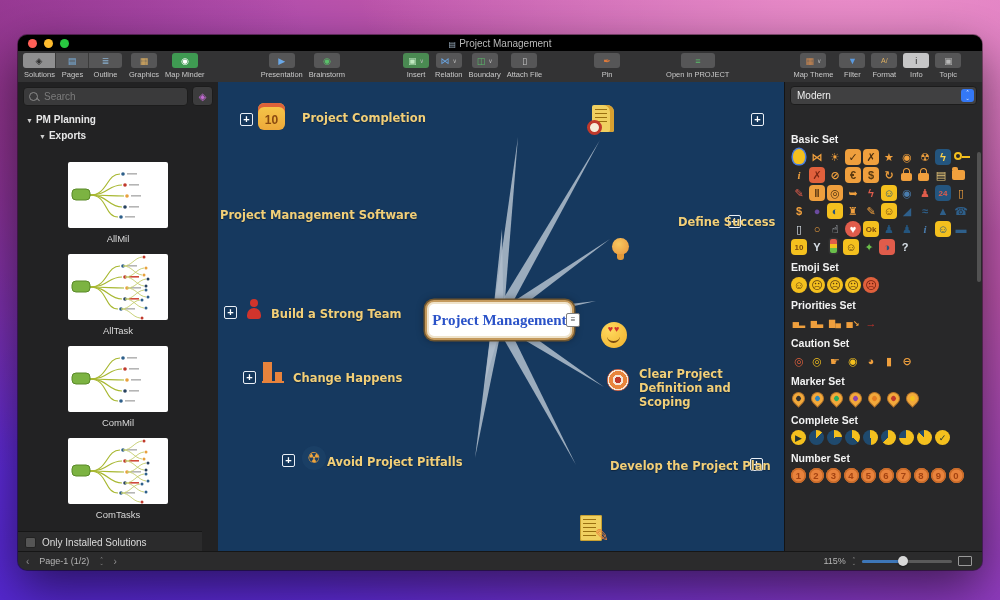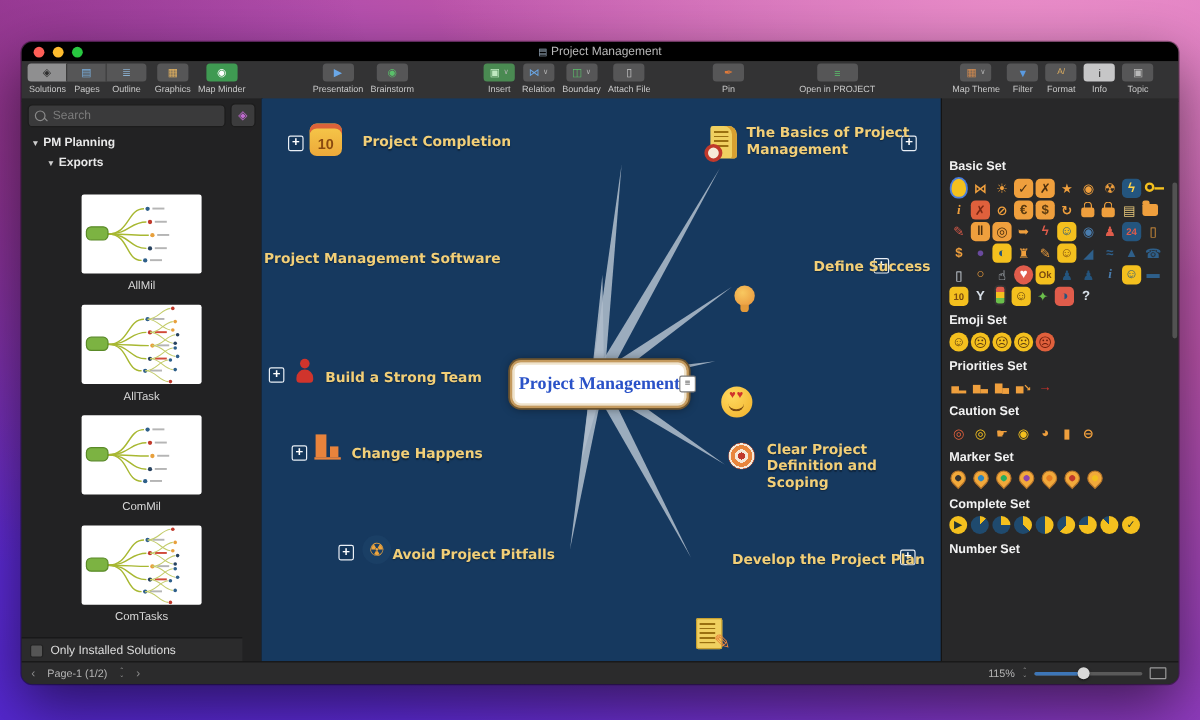--- a/index.html
+++ b/index.html
@@ -466,22 +466,20 @@
           <polygon points="274.6100697422987,234.90517041640442 285.3899302577013,237.09482958359558 267,300" fill="#aebccb" opacity="0.88"></polygon>
           <polygon points="276.9995077605808,240.60945184606427 283.0004922394192,231.39054815393573 386,305" fill="#aebccb" opacity="0.88"></polygon>
           <polygon points="274.5727525252419,235.10838077200404 285.4272474747581,236.89161922799596 257,376" fill="#aebccb" opacity="0.88"></polygon>
           <polygon points="275.1415803861779,238.57793693794642 284.8584196138221,233.42206306205358 358,383" fill="#aebccb" opacity="0.88"></polygon>
         </svg>
         <div class="plus" style="left: 22px; top: 31px;">+</div>
         <div class="mi mi-calendar10" style="left: 40px; top: 21px;">10</div>
         <div class="ttext" style="left: 84px; top: 29px;">Project Completion</div>
         <div class="plus" style="left: 533px; top: 31px;">+</div>
         <div class="mi mi-notes" style="left: 374px; top: 23px;"></div>
-        <div class="ttext" style="left: 404px; top: 21px;">The Basics of Project
-Management</div>
         <div class="ttext" style="left: 2px; top: 126px;">Project Management Software</div>
         <div class="plus" style="left: 510px; top: 133px;">+</div>
         <div class="mi mi-bulb" style="left: 394px; top: 129px;"></div>
         <div class="ttext" style="left: 420px; top: 133px; margin-left: 40px;">Define Success</div>
         <div class="plus" style="left: 6px; top: 224px;">+</div>
         <div class="mi mi-person" style="left: 28px; top: 217px;"></div>
         <div class="ttext" style="left: 53px; top: 225px;">Build a Strong Team</div>
         <div class="mi mi-heart-eyes" style="left: 383px; top: 196px;">♥♥</div>
         <div class="plus" style="left: 25px; top: 289px;">+</div>
         <div class="mi mi-bars" style="left: 44px; top: 275px;"></div>
@@ -495,20 +493,26 @@
         <div class="plus" style="left: 532px; top: 376px;">+</div>
         <div class="mi mi-docpencil" style="left: 362px; top: 363px;"></div>
         <div class="ttext" style="left: 392px; top: 377px;">Develop the Project Plan</div>
         <div class="center-node" style="left: 207px; top: 218px; width: 145px; height: 36px;">
           <span class="clabel">Project Management</span>
           <div class="minus">≡</div>
         </div>
       </div>
 
     <div class="rpanel">
+      <div class="stylerow">
+        <div class="selectbox">
+          <span class="val">Modern</span>
+          <span class="stepper">⌃<br>⌄</span>
+        </div>
+      </div>
       <div class="sections">
           <div class="sect-title">Basic Set</div>
           <div><div class="tile bulbic selic" style="background: rgb(244, 192, 30);"></div><div class="tile" style="color: rgb(239, 159, 61);">⋈</div><div class="tile" style="color: rgb(239, 159, 61);">☀</div><div class="tile" style="background: rgb(239, 159, 61); color: rgb(74, 46, 14);">✓</div><div class="tile" style="background: rgb(239, 159, 61); color: rgb(74, 46, 14);">✗</div><div class="tile" style="color: rgb(239, 159, 61);">★</div><div class="tile" style="color: rgb(239, 159, 61);">◉</div><div class="tile" style="color: rgb(239, 159, 61);">☢</div><div class="tile" style="background: rgb(36, 85, 126); color: rgb(255, 211, 74);">ϟ</div><div class="tile keyic"></div><div class="tile it" style="color: rgb(239, 159, 61);">i</div><div class="tile" style="background: rgb(224, 96, 60); color: rgb(122, 38, 18);">✗</div><div class="tile" style="color: rgb(239, 159, 61);">⊘</div><div class="tile" style="background: rgb(239, 159, 61); color: rgb(90, 58, 16);">€</div><div class="tile" style="background: rgb(239, 159, 61); color: rgb(90, 58, 16);">$</div><div class="tile" style="color: rgb(239, 159, 61);">↻</div><div class="tile lockic" style="background: rgb(239, 159, 61);"></div><div class="tile lockic" style="background: rgb(239, 159, 61);"></div><div class="tile" style="color: rgb(232, 200, 122);">▤</div><div class="tile folderic" style="background: rgb(239, 159, 61);"></div><div class="tile" style="color: rgb(224, 92, 75);">✎</div><div class="tile" style="background: rgb(239, 159, 61); color: rgb(74, 46, 14);">‖</div><div class="tile" style="background: rgb(239, 159, 61); color: rgb(74, 46, 14);">◎</div><div class="tile" style="color: rgb(239, 159, 61);">➥</div><div class="tile" style="color: rgb(224, 92, 75);">ϟ</div><div class="tile" style="background: rgb(244, 192, 30); color: rgb(36, 85, 126);">☺</div><div class="tile" style="color: rgb(74, 125, 174);">◉</div><div class="tile" style="color: rgb(224, 92, 75);">♟</div><div class="tile tx" style="background: rgb(36, 85, 126); color: rgb(224, 92, 75);">24</div><div class="tile" style="color: rgb(239, 159, 61);">▯</div><div class="tile" style="color: rgb(239, 159, 61);">$</div><div class="tile" style="color: rgb(106, 74, 158);">●</div><div class="tile" style="background: rgb(244, 192, 30); color: rgb(36, 85, 126);">◐</div><div class="tile" style="color: rgb(239, 159, 61);">♜</div><div class="tile" style="color: rgb(239, 159, 61);">✎</div><div class="tile" style="background: rgb(244, 192, 30); color: rgb(122, 74, 16);">☺</div><div class="tile" style="color: rgb(46, 95, 138);">◢</div><div class="tile" style="color: rgb(46, 95, 138);">≈</div><div class="tile" style="color: rgb(46, 95, 138);">▲</div><div class="tile" style="color: rgb(46, 95, 138);">☎</div><div class="tile" style="color: rgb(216, 224, 232);">▯</div><div class="tile" style="color: rgb(239, 159, 61);">○</div><div class="tile" style="color: rgb(216, 224, 232);">☝</div><div class="tile rnd" style="background: rgb(224, 92, 75); color: rgb(255, 255, 255);">♥</div><div class="tile tx" style="background: rgb(244, 192, 30); color: rgb(122, 74, 16);">Ok</div><div class="tile" style="color: rgb(36, 85, 126);">♟</div><div class="tile" style="color: rgb(36, 85, 126);">♟</div><div class="tile it" style="color: rgb(74, 125, 174);">i</div><div class="tile" style="background: rgb(244, 192, 30); color: rgb(36, 85, 126);">☺</div><div class="tile" style="color: rgb(46, 95, 138);">▬</div><div class="tile tx" style="background: rgb(244, 192, 30); color: rgb(122, 74, 16);">10</div><div class="tile" style="color: rgb(216, 224, 232);">Y</div><div class="tile trafficic"></div><div class="tile" style="background: rgb(244, 192, 30); color: rgb(90, 58, 16);">☺</div><div class="tile" style="color: rgb(106, 191, 75);">✦</div><div class="tile" style="background: rgb(224, 92, 75); color: rgb(36, 85, 126);">◑</div><div class="tile" style="color: rgb(216, 224, 232);">?</div></div>
           <div class="sect-title">Emoji Set</div>
           <div><div class="tile rnd" style="background: rgb(244, 192, 30); color: rgb(90, 58, 16);">☺</div><div class="tile rnd" style="background: rgb(244, 192, 30); color: rgb(90, 58, 16);">☹</div><div class="tile rnd" style="background: rgb(244, 192, 30); color: rgb(90, 58, 16);">☹</div><div class="tile rnd" style="background: rgb(244, 192, 30); color: rgb(90, 58, 16);">☹</div><div class="tile rnd" style="background: rgb(224, 96, 60); color: rgb(106, 26, 10);">☹</div></div>
           <div class="sect-title">Priorities Set</div>
           <div><div class="tile tx" style="color: rgb(239, 159, 61);">▅▂</div><div class="tile tx" style="color: rgb(239, 159, 61);">▆▃</div><div class="tile tx" style="color: rgb(239, 159, 61);">▇▄</div><div class="tile tx" style="color: rgb(239, 159, 61);">▅↘</div><div class="tile" style="color: rgb(208, 52, 44);">→</div></div>
           <div class="sect-title">Caution Set</div>
           <div><div class="tile" style="color: rgb(224, 96, 60);">◎</div><div class="tile" style="color: rgb(244, 192, 30);">◎</div><div class="tile" style="color: rgb(239, 159, 61);">☛</div><div class="tile" style="color: rgb(244, 192, 30);">◉</div><div class="tile" style="color: rgb(239, 159, 61);">◕</div><div class="tile" style="color: rgb(239, 159, 61);">▮</div><div class="tile" style="color: rgb(239, 159, 61);">⊖</div></div>
           <div class="sect-title">Marker Set</div>
@@ -523,20 +527,21 @@
             </div><div class="pin">
               <div class="dot" style="background: rgb(230, 126, 34);"></div>
             </div><div class="pin">
               <div class="dot" style="background: rgb(192, 57, 43);"></div>
             </div><div class="pin">
               <div class="dot" style="background: rgb(244, 192, 30);"></div>
             </div></div>
           <div class="sect-title">Complete Set</div>
           <div><div class="prog" style="background: rgb(244, 192, 30);">▶</div><div class="prog" style="background: conic-gradient(rgb(244, 192, 30) 12.5%, rgb(31, 74, 110) 0deg);"></div><div class="prog" style="background: conic-gradient(rgb(244, 192, 30) 25%, rgb(31, 74, 110) 0deg);"></div><div class="prog" style="background: conic-gradient(rgb(244, 192, 30) 37.5%, rgb(31, 74, 110) 0deg);"></div><div class="prog" style="background: conic-gradient(rgb(244, 192, 30) 50%, rgb(31, 74, 110) 0deg);"></div><div class="prog" style="background: conic-gradient(rgb(244, 192, 30) 62.5%, rgb(31, 74, 110) 0deg);"></div><div class="prog" style="background: conic-gradient(rgb(244, 192, 30) 75%, rgb(31, 74, 110) 0deg);"></div><div class="prog" style="background: conic-gradient(rgb(244, 192, 30) 87.5%, rgb(31, 74, 110) 0deg);"></div><div class="prog" style="background: rgb(244, 192, 30);">✓</div></div>
           <div class="sect-title">Number Set</div>
+          <div><div class="num">1</div><div class="num">2</div><div class="num">3</div><div class="num">4</div><div class="num">5</div><div class="num">6</div><div class="num">7</div><div class="num">8</div><div class="num">9</div><div class="num">0</div></div>
         </div>
       <div class="vthumb"></div>
     </div>
 
     <div class="statusbar">
       <div class="nav">
         <span class="chev">‹</span>
         <span>Page-1 (1/2)</span>
         <span class="updown">⌃<br>⌄</span>
         <span class="chev">›</span>

